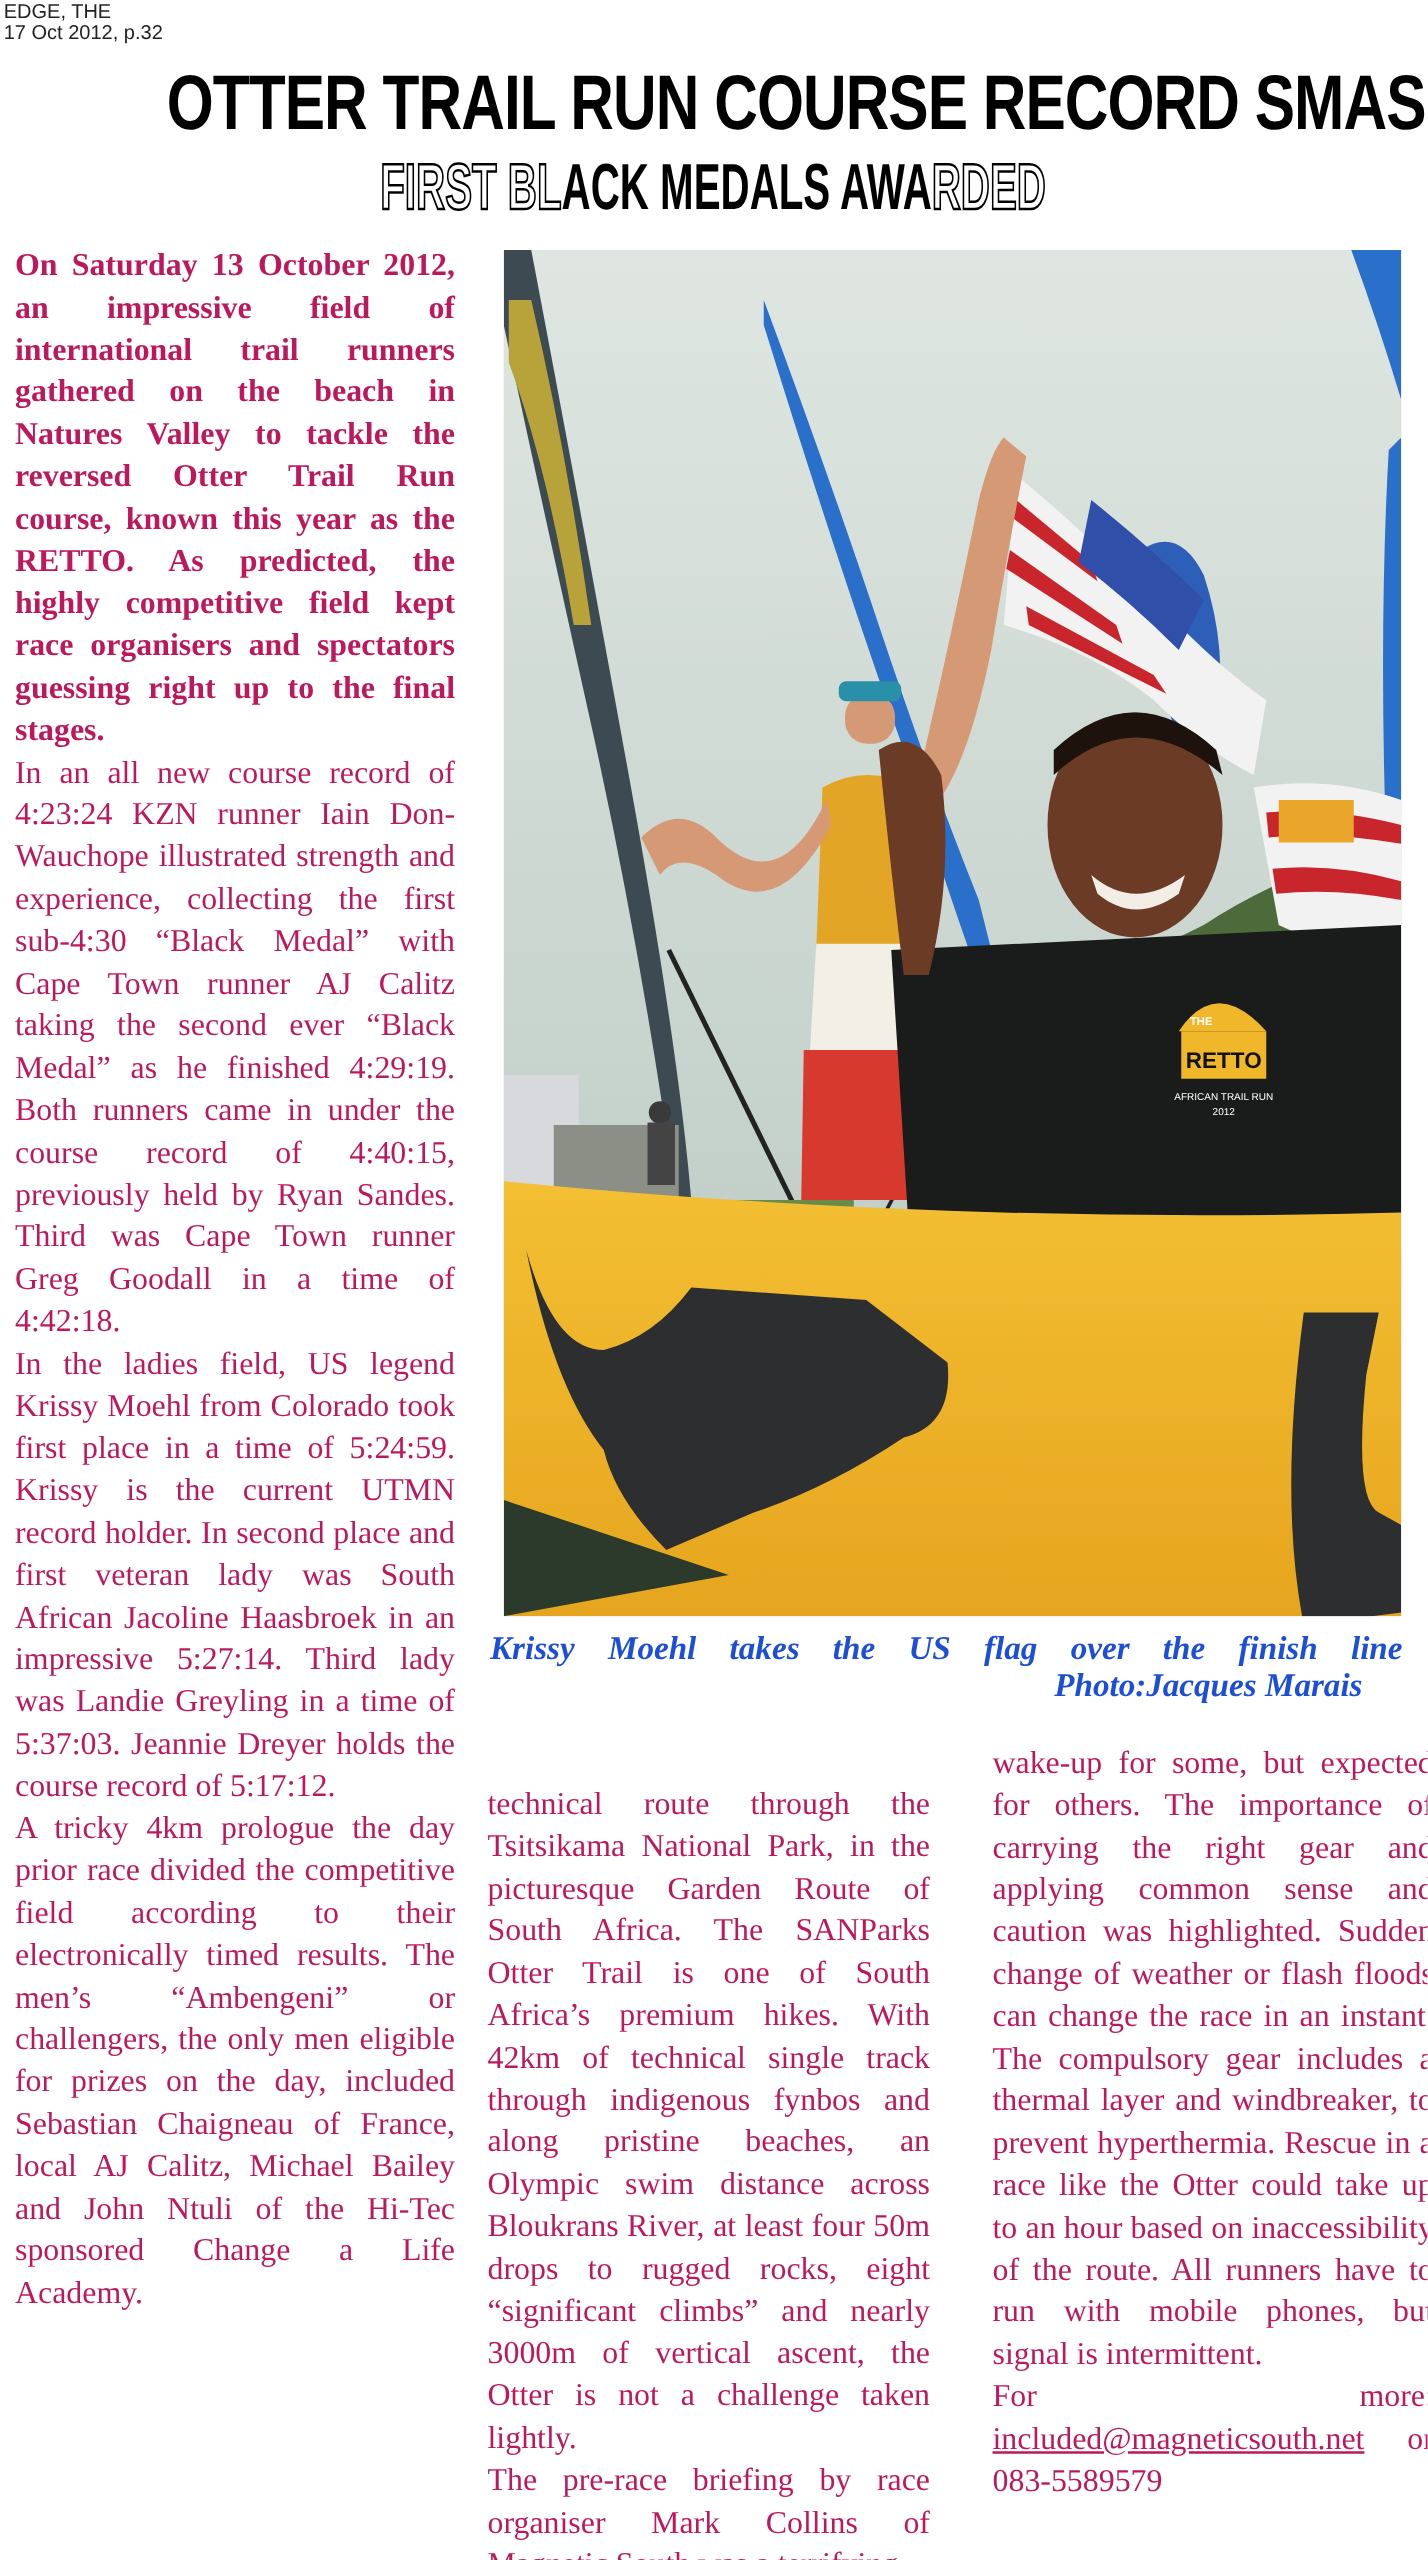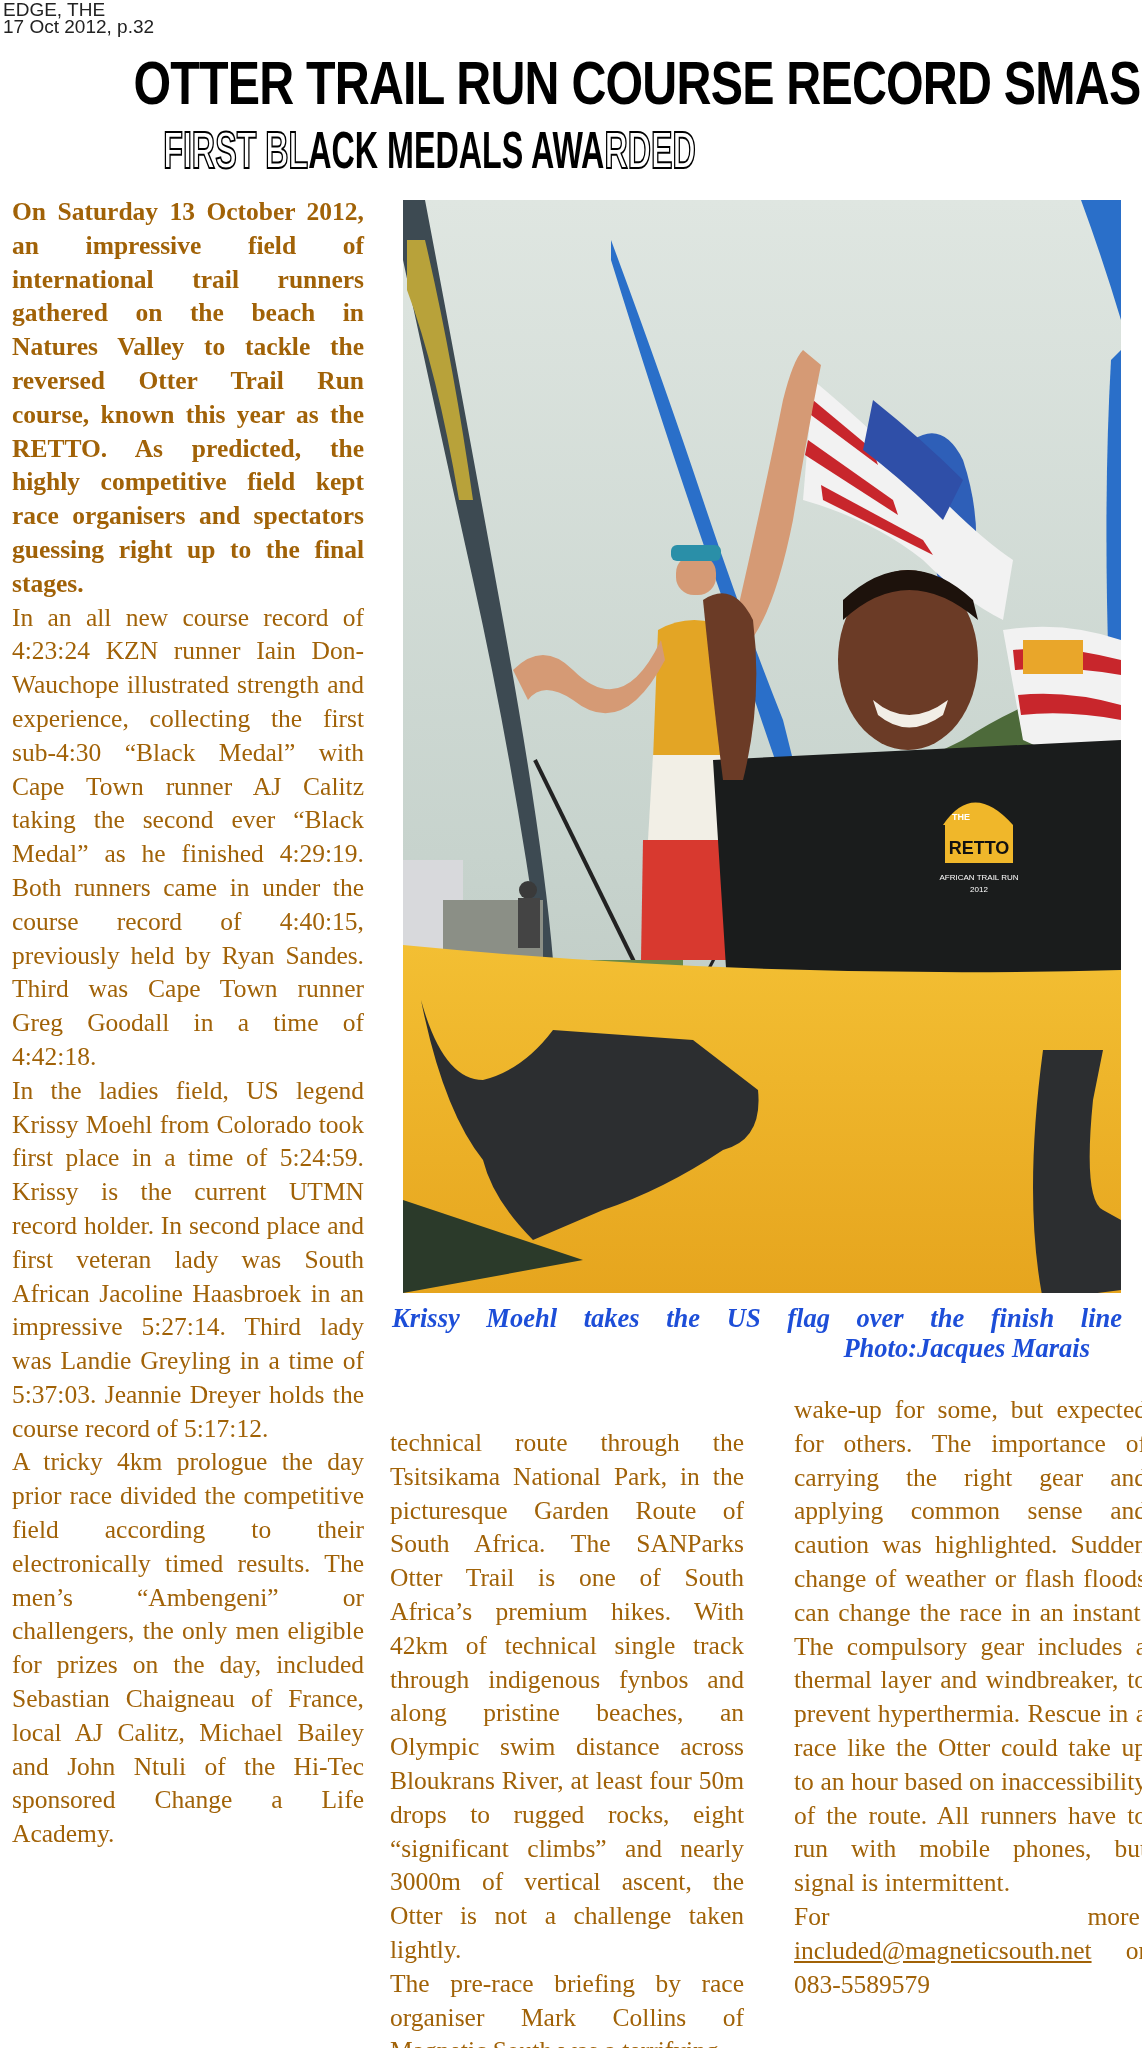--- a/index.html
+++ b/index.html
@@ -1,24 +1,24 @@
 <!DOCTYPE html>
 <html><head>
 <meta charset="utf-8">
 <style>
   html, body { margin:0; padding:0; background:#ffffff; }
   body { width:1142px; height:2048px; position:relative; overflow:hidden; font-family:"Liberation Serif", serif; color:#111; }
-  .src { position:absolute; left:3px; top:1px; font-family:"Liberation Sans", sans-serif; font-size:19px; line-height:17px; color:#222; }
+  .src { position:absolute; left:3px; top:1px; font-family:"Liberation Sans", sans-serif; font-size:16px; line-height:17px; color:#222; }
   .headline { position:absolute; left:10px; top:50px; width:1122px; text-align:center; font-family:"Liberation Sans", sans-serif; font-weight:bold; font-size:62px; line-height:66px; letter-spacing:-1px; transform:scaleX(0.78); transform-origin:center top; white-space:nowrap; color:#000; }
   .headline-inner { display:inline-block; transform:scaleY(1.0); }
-  .sub { position:absolute; left:0; top:124px; width:1140px; font-family:"Liberation Sans", sans-serif; font-weight:bold; font-size:52px; line-height:52px; white-space:nowrap; }
+  .sub { position:absolute; left:0; top:124px; width:1140px; text-align:center; font-family:"Liberation Sans", sans-serif; font-weight:bold; font-size:52px; line-height:52px; white-space:nowrap; }
   .sub-wrap { display:inline-block; transform:scaleX(0.62); transform-origin:center; letter-spacing:0px; }
   .outline { color:#fff; -webkit-text-stroke:2px #000; text-shadow: 0 0 0 #000; }
   .solid { color:#000; }
-  .col { position:absolute; text-align:justify; font-family:"Liberation Serif", serif; font-size:25.5px; line-height:33.8px; color:#a16207; }
+  .col { position:absolute; text-align:justify; font-family:"Liberation Serif", serif; font-size:25.5px; line-height:33.8px; color:#be185d; }
   .col p { margin:0; }
   .lead { font-weight:bold; }
   .col-left { left:12px; top:195px; width:352px; }
   .col-mid { left:390px; top:1389px; width:354px;margin-top:37px; }
   .col-right { left:770px; top:1393px; width:353px;margin-left:24px; }
   .photo { position:absolute; left:403px; top:200px; width:718px; height:1093px; overflow:hidden; background:#cdd8d2; }
   .caption { position:absolute; left:392px; top:1303px; width:730px; font-family:"Liberation Serif", serif; font-style:italic; font-weight:bold; font-size:26.5px; line-height:30px; color:#1d4ed8; }
   .caption .c1 { text-align:justify; text-align-last:justify; display:block; }
   .caption .c2 { display:block; text-align:right; padding-right:32px; }
   .email { text-decoration:underline; }

